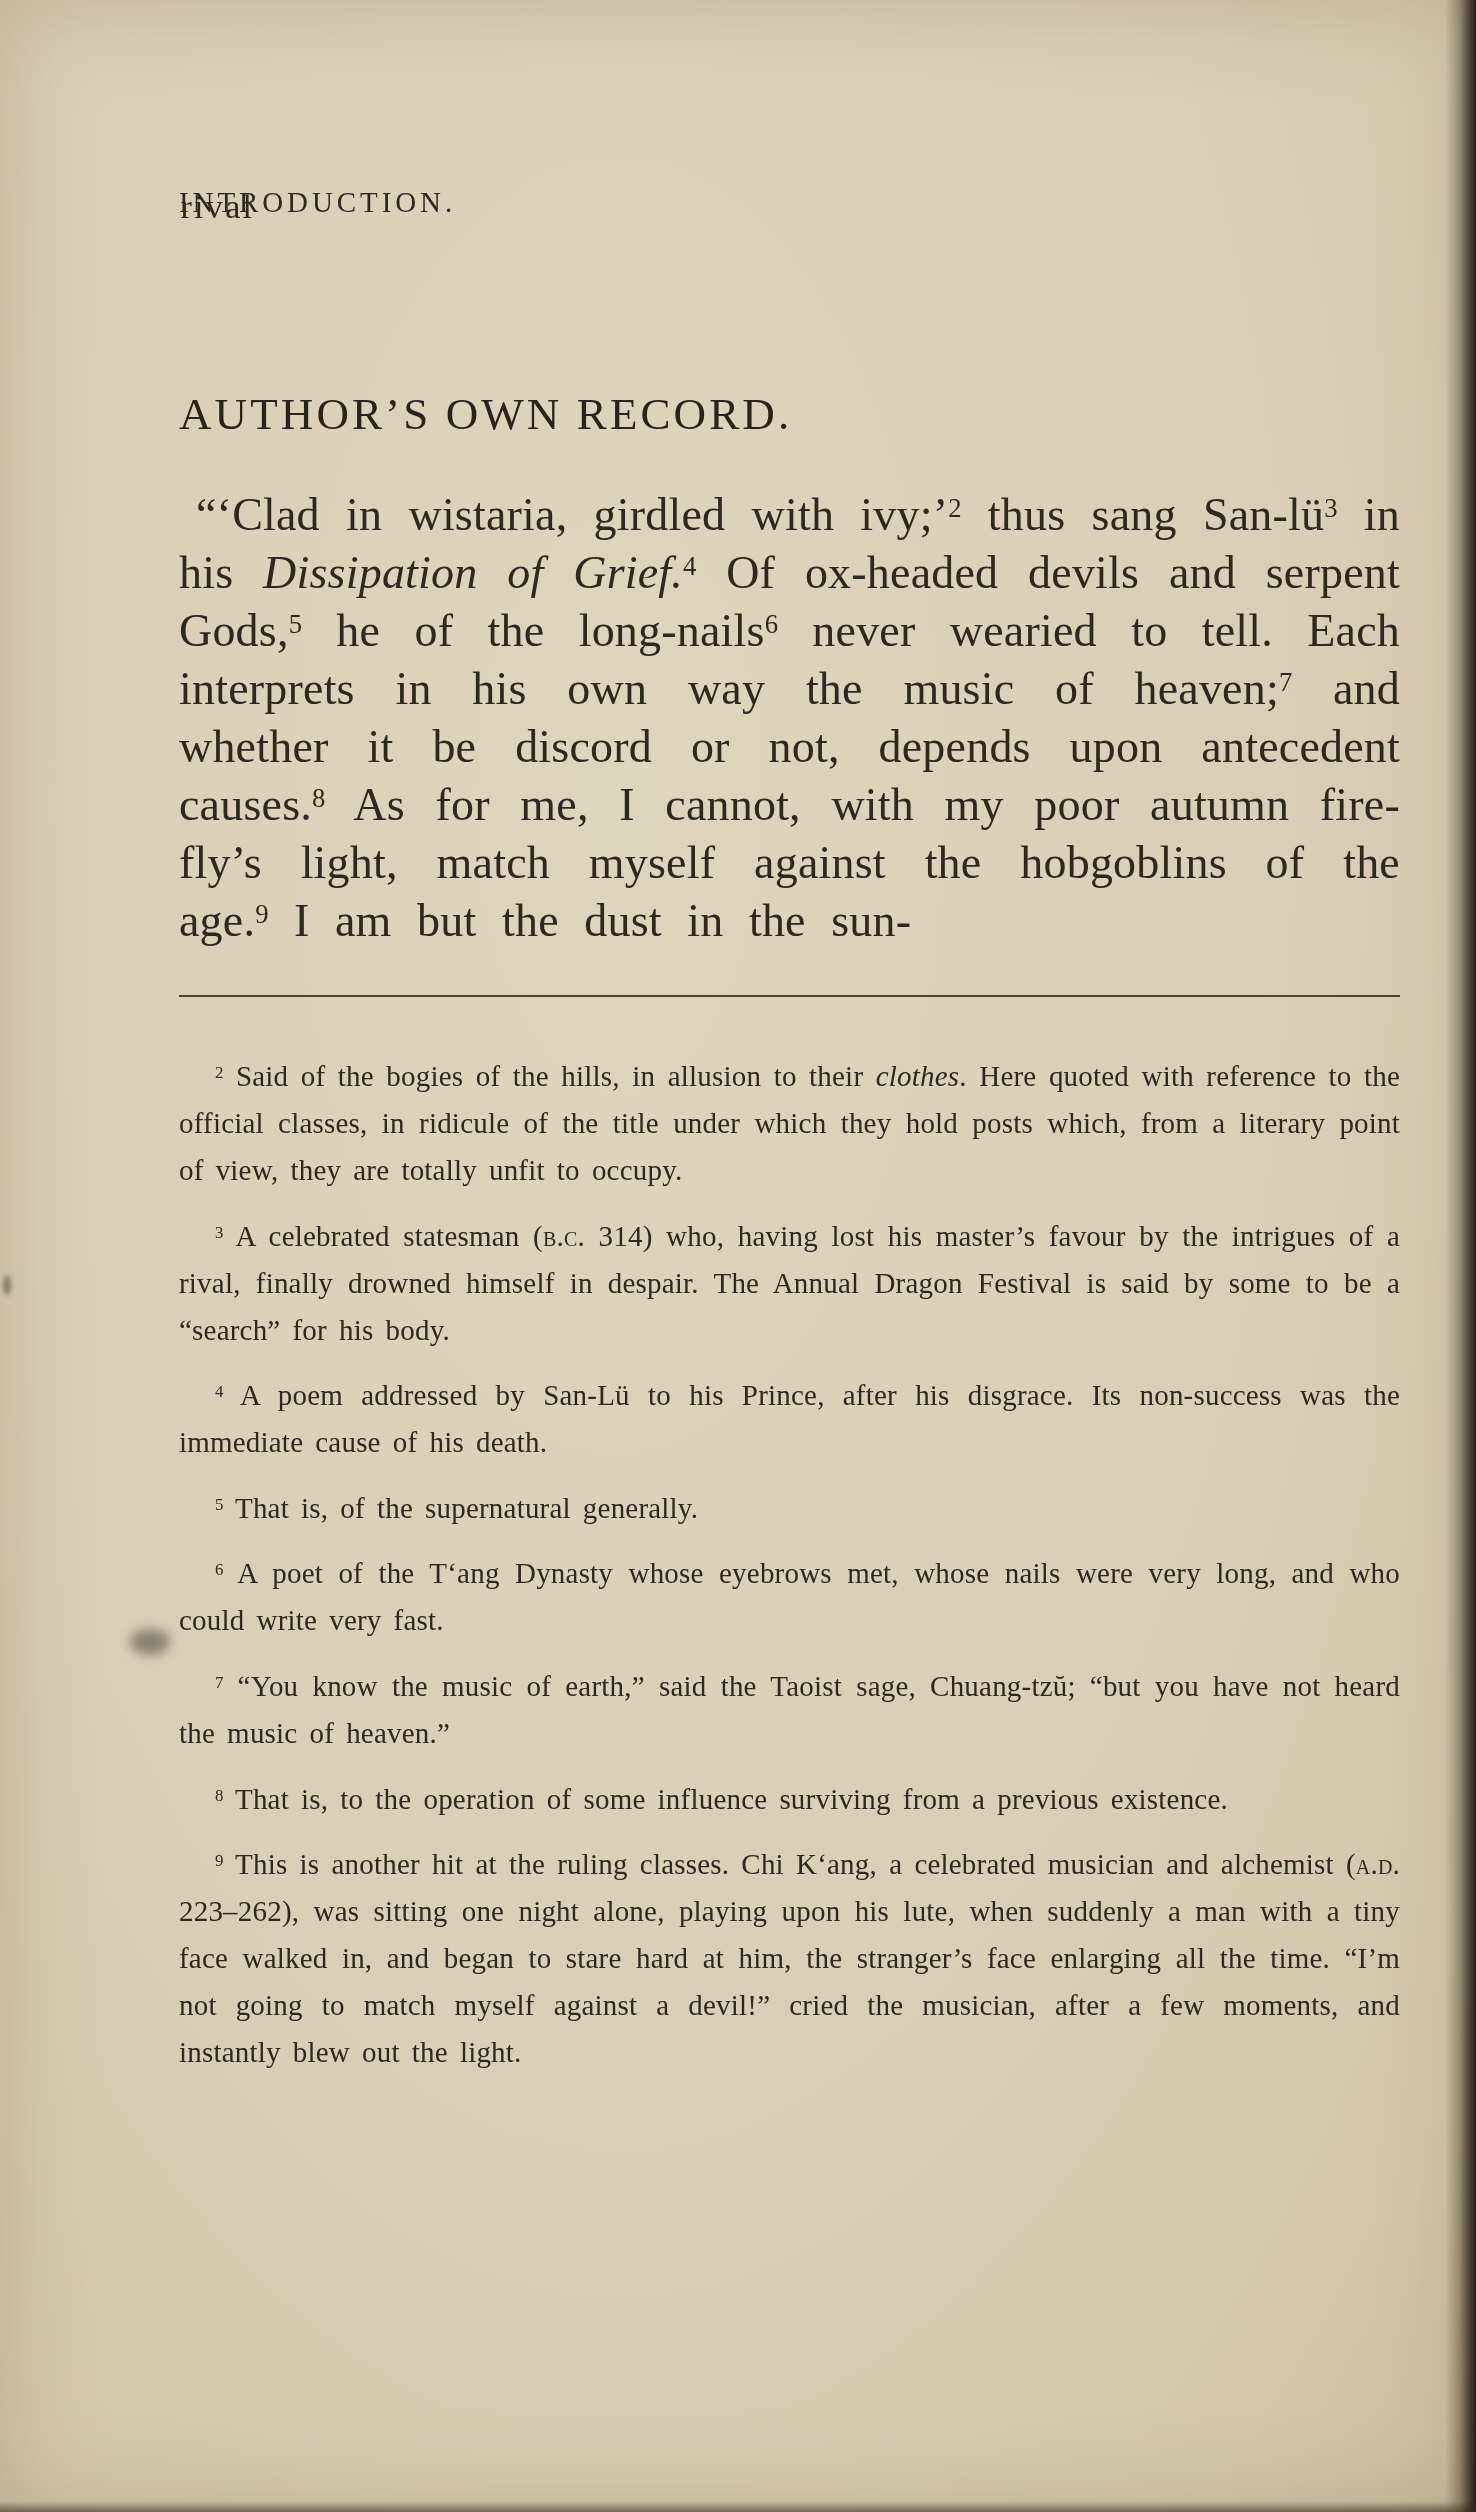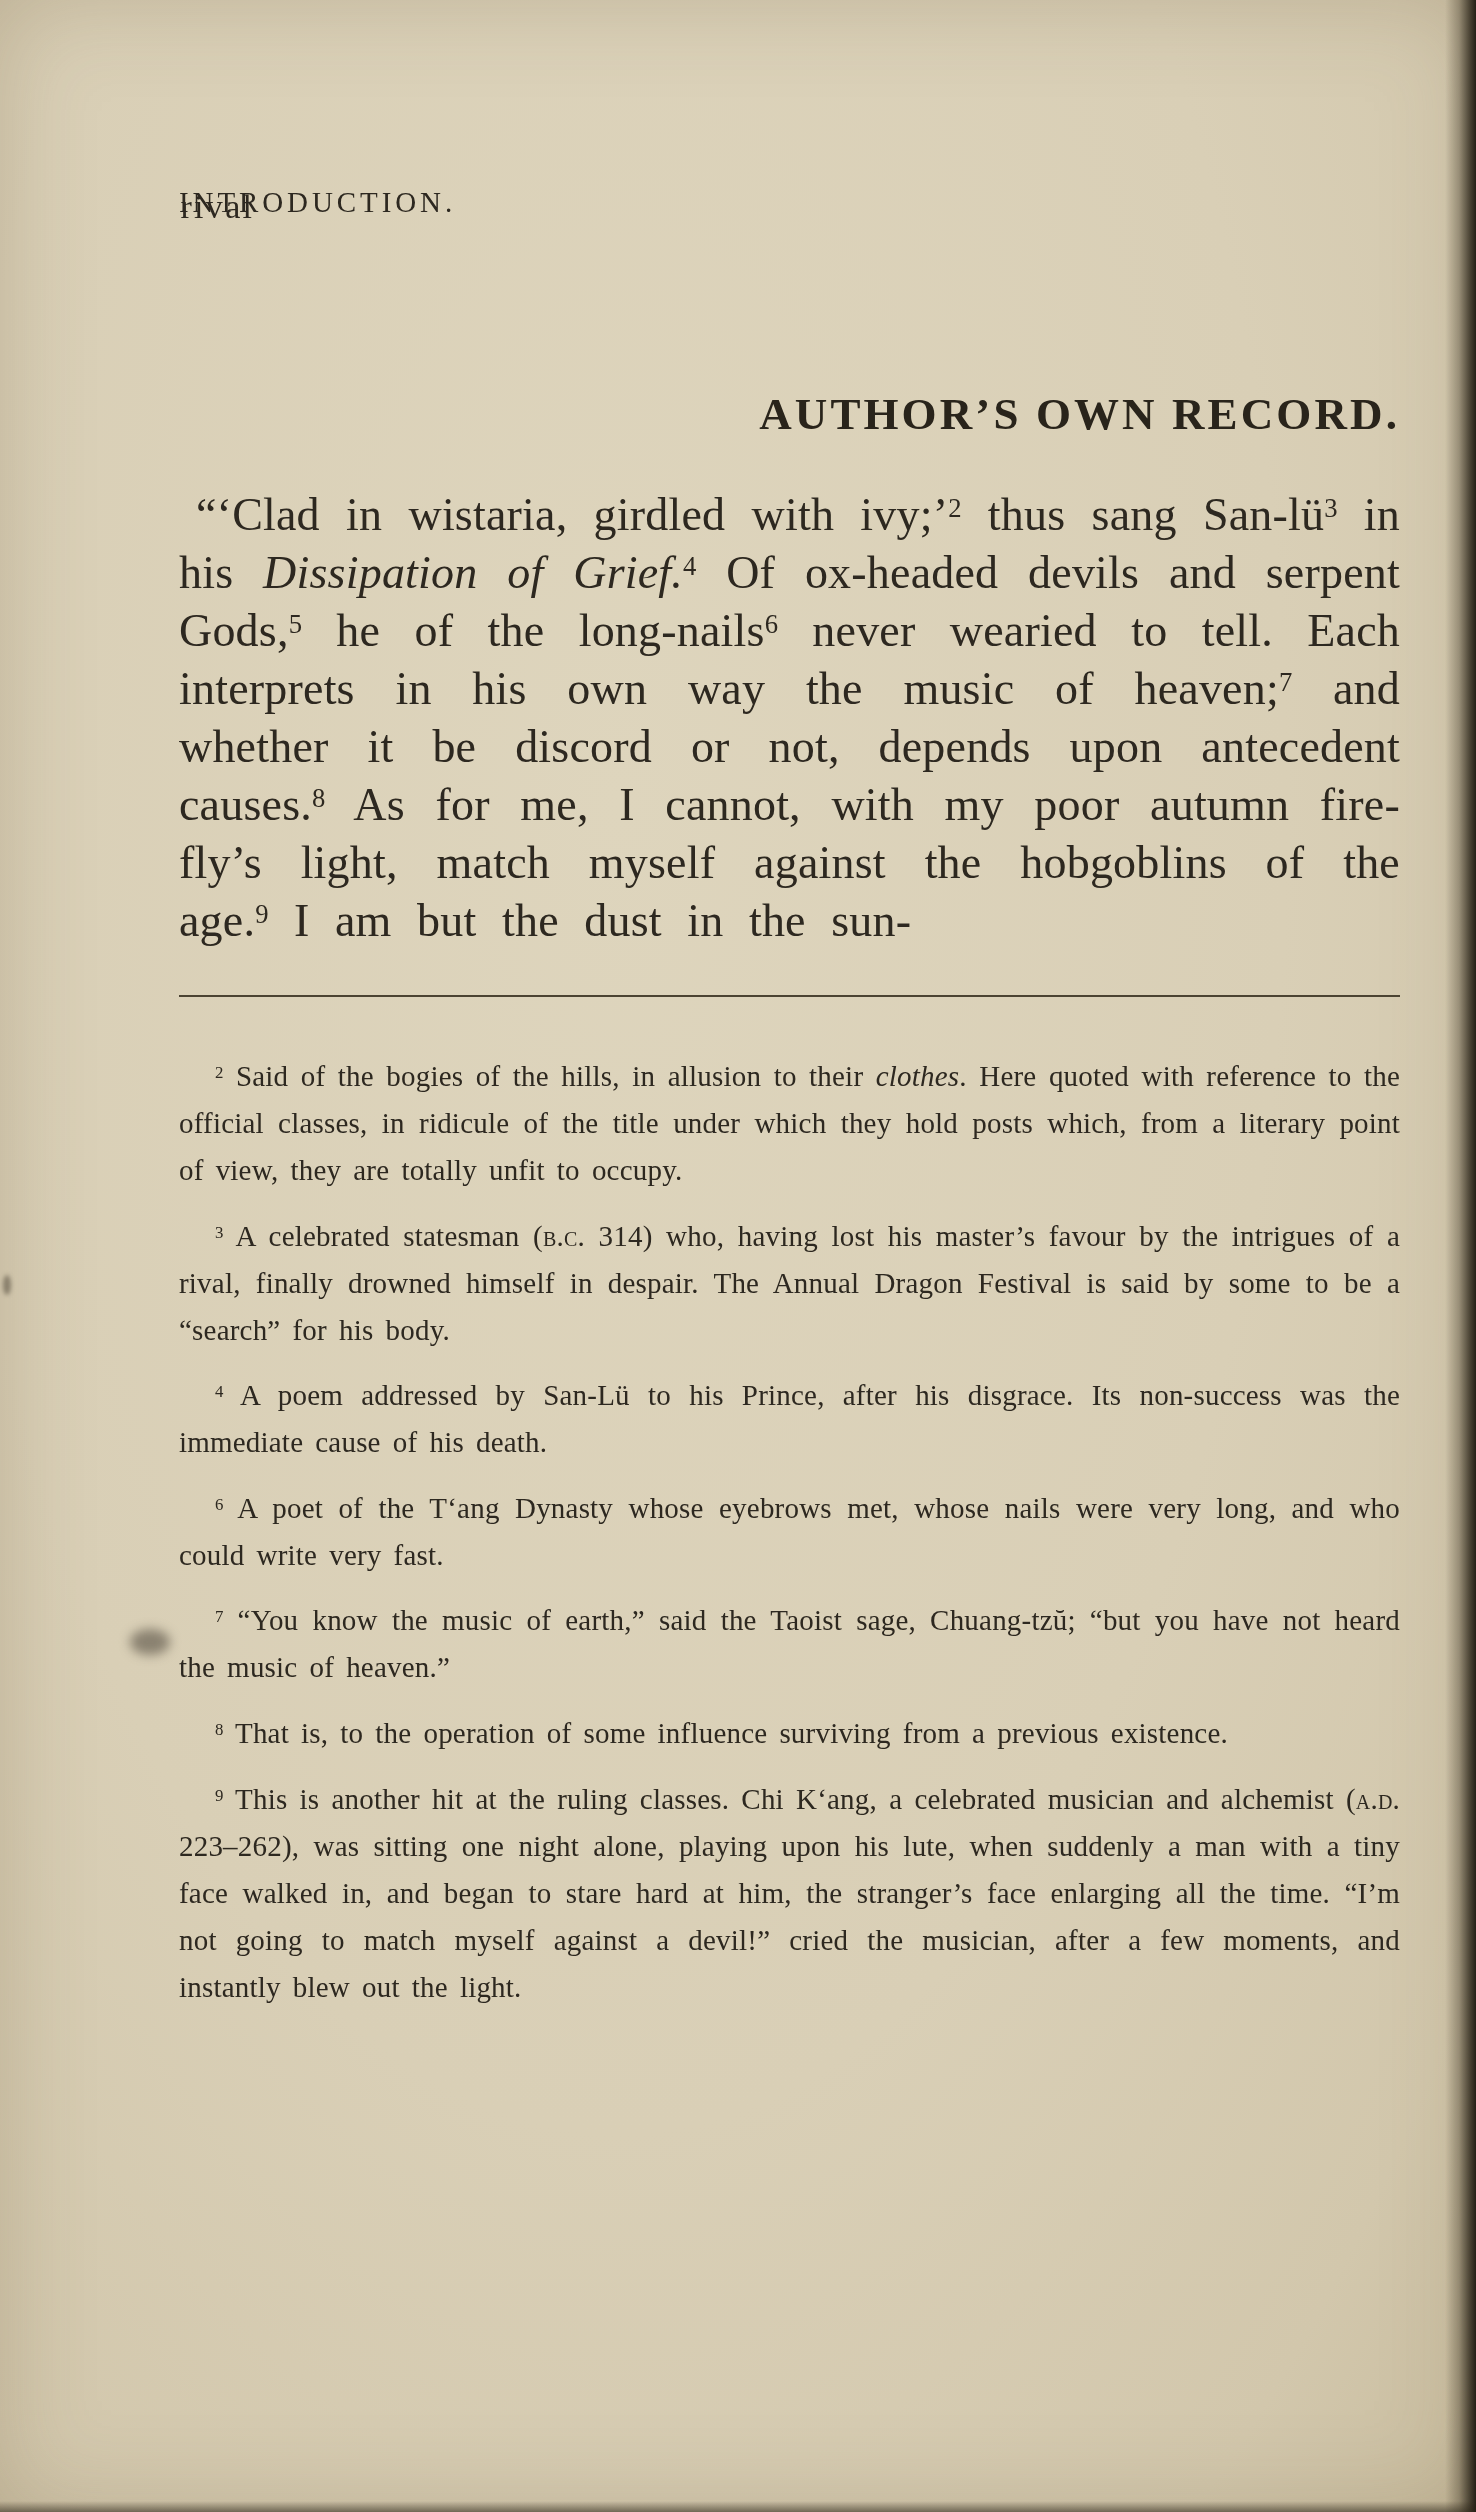--- a/index.html
+++ b/index.html
@@ -71,23 +71,23 @@
     font-size: 34px;
     letter-spacing: 2.3px;
   }
   .running-title {
     text-align: left;
     font-size: 29px;
     letter-spacing: 3.9px;
   }
   .section-title {
     margin: 159px 0 0 0;
-    text-align: right;
+    text-align: left;
     font-size: 45px;
-    font-weight: bold;
+    font-weight: normal;
     letter-spacing: 3.1px;
     color: #29241b;
   }
   .body-paragraph {
     margin: 46px 0 0 0;
     font-size: 46px;
     line-height: 58px;
     text-align: justify;
     text-indent: 17px;
     word-spacing: 0.30em;
@@ -139,20 +139,21 @@
     <h1 class="section-title">AUTHOR’S OWN RECORD.</h1>
 
     <p class="body-paragraph">“‘Clad in wistaria, girdled with ivy;’<sup>2</sup> thus sang San-lü<sup>3</sup> in his <i>Dissipation of Grief.</i><sup>4</sup> Of ox-headed devils and serpent Gods,<sup>5</sup> he of the long-nails<sup>6</sup> never wearied to tell. Each interprets in his own way the music of heaven;<sup>7</sup> and whether it be discord or not, depends upon antecedent causes.<sup>8</sup> As for me, I cannot, with my poor autumn fire-fly’s light, match myself against the hobgoblins of the age.<sup>9</sup> I am but the dust in the sun-</p>
 
     <hr class="divider">
 
     <div class="footnotes">
       <p class="footnote"><sup>2</sup> Said of the bogies of the hills, in allusion to their <i>clothes</i>. Here quoted with reference to the official classes, in ridicule of the title under which they hold posts which, from a literary point of view, they are totally unfit to occupy.</p>
       <p class="footnote"><sup>3</sup> A celebrated statesman (<span class="sc">B.C.</span> 314) who, having lost his master’s favour by the intrigues of a rival, finally drowned himself in despair. The Annual Dragon Festival is said by some to be a “search” for his body.</p>
       <p class="footnote"><sup>4</sup> A poem addressed by San-Lü to his Prince, after his disgrace. Its non-success was the immediate cause of his death.</p>
+      <p class="footnote"><sup>5</sup> That is, of the supernatural generally.</p>
       <p class="footnote"><sup>6</sup> A poet of the T‘ang Dynasty whose eyebrows met, whose nails were very long, and who could write very fast.</p>
       <p class="footnote"><sup>7</sup> “You know the music of earth,” said the Taoist sage, Chuang-tzŭ; “but you have not heard the music of heaven.”</p>
       <p class="footnote"><sup>8</sup> That is, to the operation of some influence surviving from a previous existence.</p>
       <p class="footnote"><sup>9</sup> This is another hit at the ruling classes. Chi K‘ang, a celebrated musician and alchemist (<span class="sc">A.D.</span> 223–262), was sitting one night alone, playing upon his lute, when suddenly a man with a tiny face walked in, and began to stare hard at him, the stranger’s face enlarging all the time. “I’m not going to match myself against a devil!” cried the musician, after a few moments, and instantly blew out the light.</p>
     </div>
 
   </div>
 
   <div class="smudge"></div>
   <div class="speck"></div>

